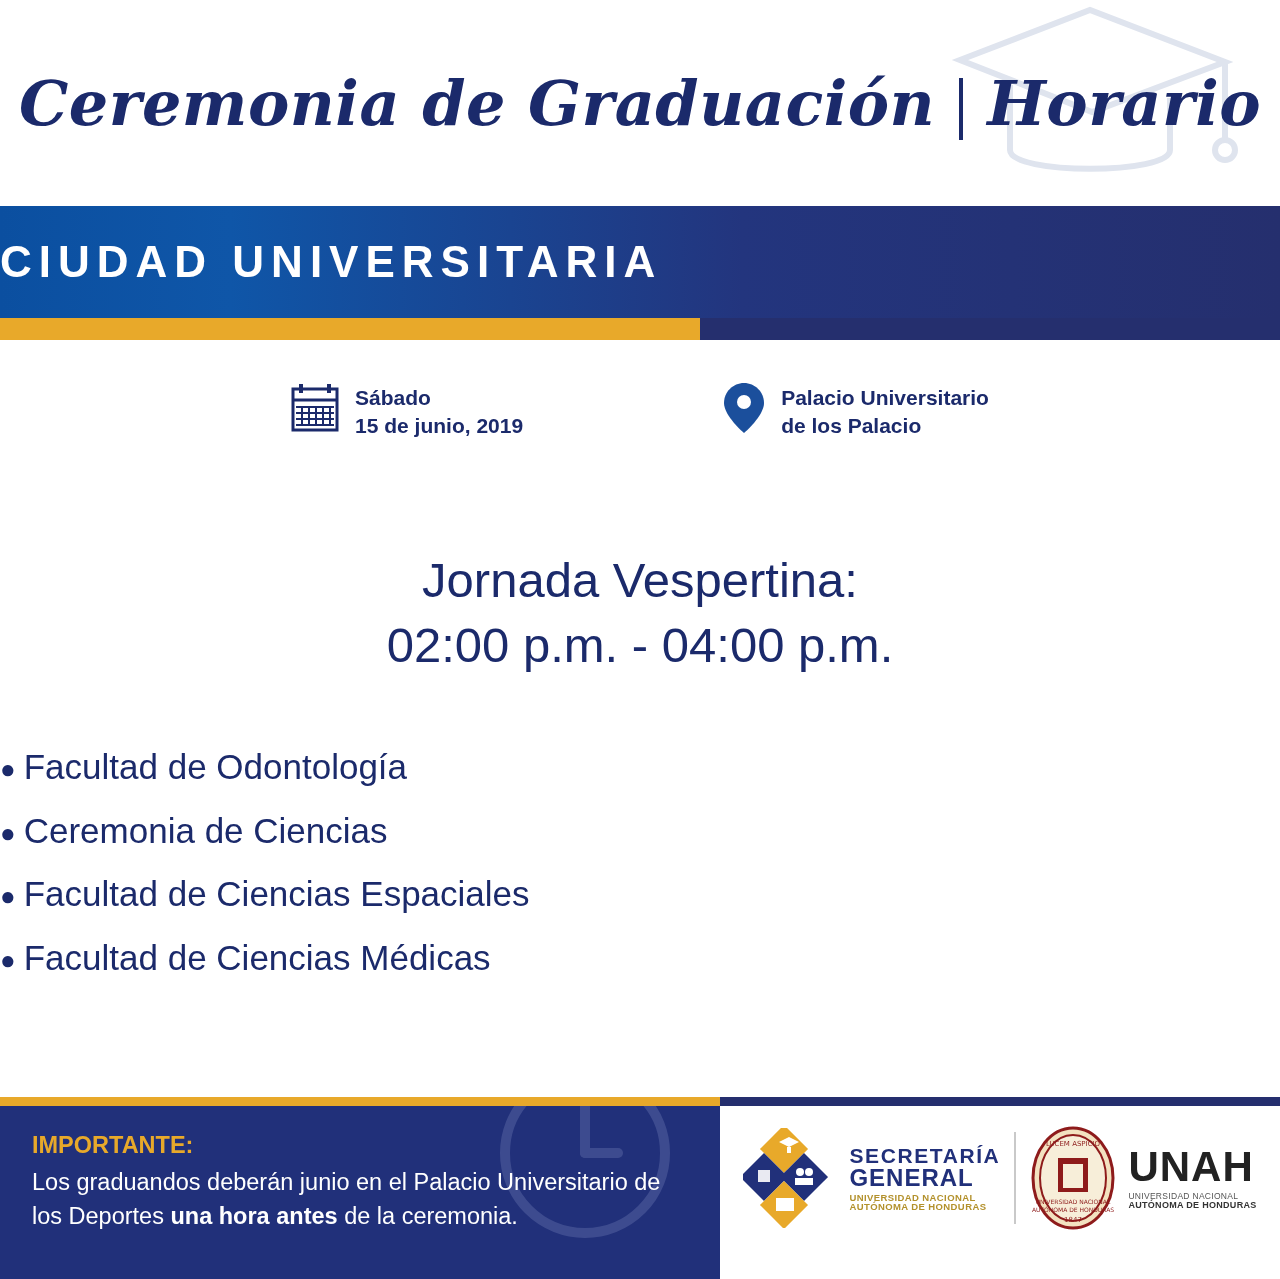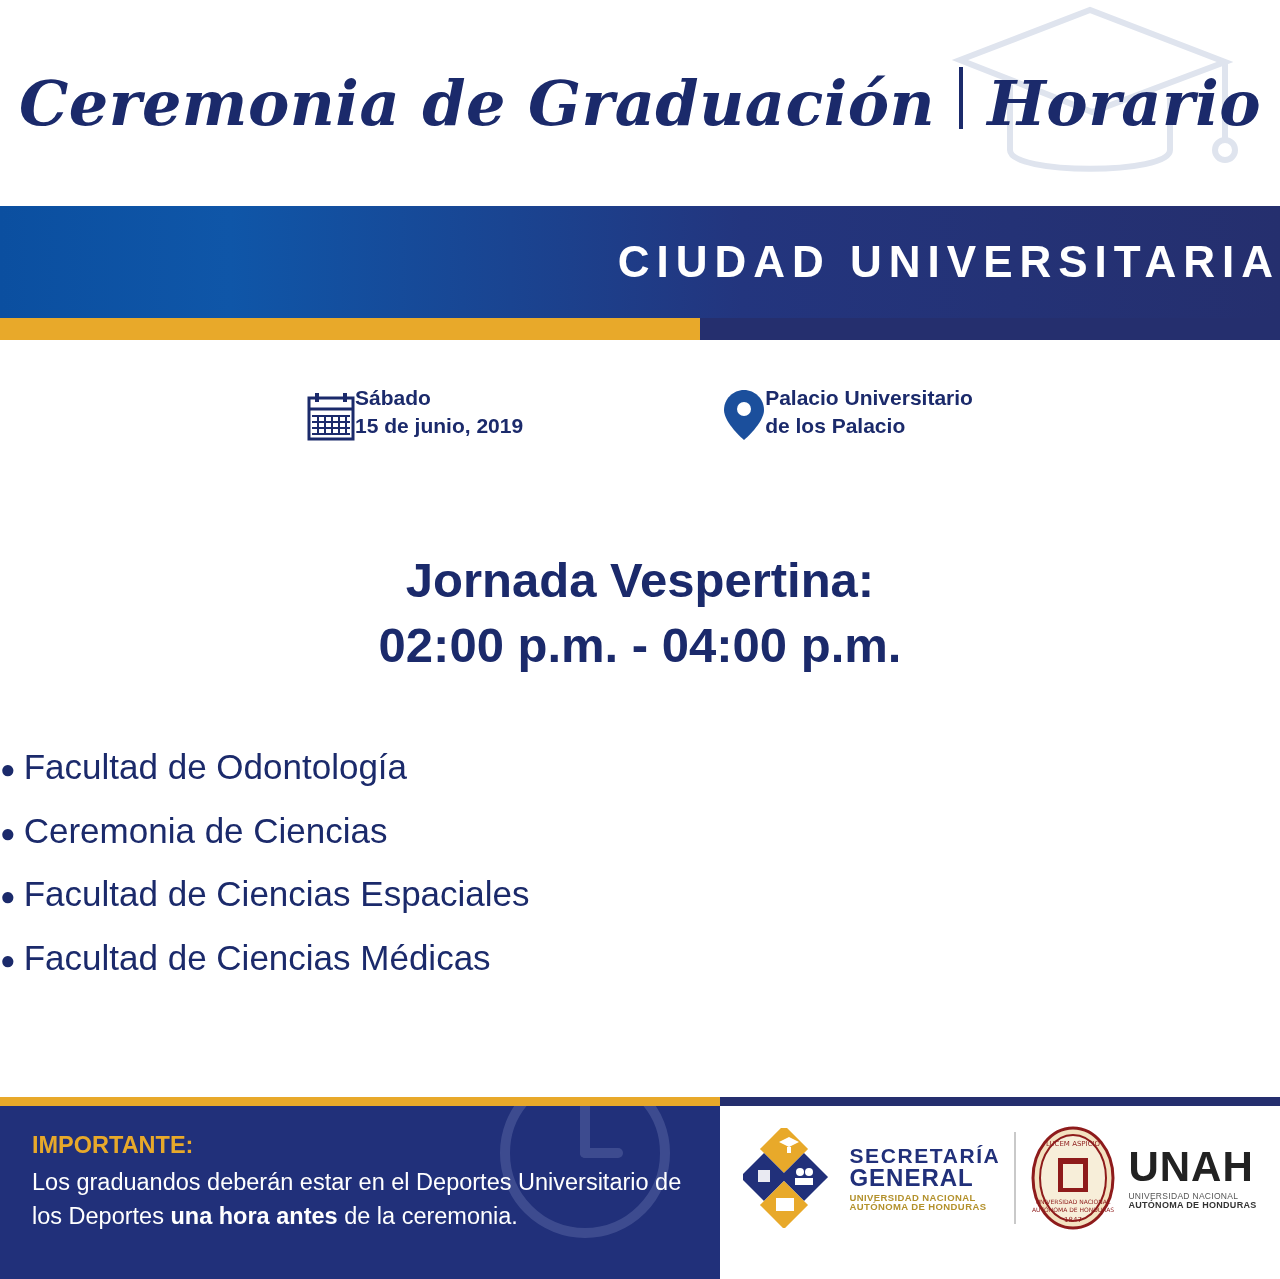--- a/index.html
+++ b/index.html
@@ -33,37 +33,37 @@
   }
   .title {
     font-family: "DejaVu Serif", serif;
     font-style: italic;
     font-weight: bold;
     font-size: 62px;
     color: #1b2a6b;
     letter-spacing: 0.5px;
     white-space: nowrap;
     display: flex;
-    align-items: flex-start;
+    align-items: flex-end;
     gap: 18px;
   }
   .title .divider-bar {
     display: inline-block;
     width: 4px; height: 62px;
     background: #1b2a6b;
     margin: 0 6px;
   }
 
   
   .band {
     position: absolute;
     top: 206px; left: 0;
     width: 1280px; height: 112px;
     background: linear-gradient(90deg, #0b4fa0 0%, #0f56a8 18%, #23357e 58%, #252f6e 100%);
-    display: flex; align-items: center; justify-content: flex-end;
+    display: flex; align-items: center; justify-content: flex-start;
   }
   .band-text {
     color: #ffffff;
     font-size: 44px;
     font-weight: bold;
     letter-spacing: 7px;
   }
 
   
   .underline-gold {
@@ -80,39 +80,39 @@
   }
 
   
   .meta {
     position: absolute;
     top: 382px; left: 0; width: 1280px;
     display: flex;
     justify-content: center;
     gap: 200px;
   }
-  .meta-item { display: flex; align-items: flex-end; }
+  .meta-item { display: flex; align-items: flex-start; gap: 16px; }
   .meta-text {
     color: #1b2a6b;
     font-size: 21px;
     font-weight: bold;
     line-height: 1.35;
     padding-top: 2px;
   }
   .icon-cal { width: 48px; height: 50px; }
   .icon-pin { width: 42px; height: 52px; }
 
   
   .session {
     position: absolute;
     top: 548px; left: 0; width: 1280px;
     text-align: center;
     color: #1b2a6b;
     font-size: 49px;
-    font-weight: bold;
+    font-weight: normal;
     line-height: 1.32;
   }
 
   
   .faculties {
     position: absolute;
     top: 735px; left: 0; width: 1280px;
     text-align: left;
   }
   .faculties li {
@@ -295,21 +295,21 @@
   <div class="footer-left">
     <span class="footer-clock">
       <svg viewBox="0 0 190 190" width="190" height="190">
         <circle cx="95" cy="95" r="80" fill="none" stroke="#7f8bc0" stroke-width="10"></circle>
         <line x1="95" y1="95" x2="95" y2="42" stroke="#7f8bc0" stroke-width="10" stroke-linecap="round"></line>
         <line x1="95" y1="95" x2="128" y2="95" stroke="#7f8bc0" stroke-width="10" stroke-linecap="round"></line>
       </svg>
     </span>
     <div class="footer-text">
       <span class="imp">IMPORTANTE:</span>
-      <span>Los graduandos deberán estar en el Deportes Universitario de los Deportes </span><b>una hora antes</b><span> de la ceremonia.</span>
+      <span>Los graduandos deberán junio en el Palacio Universitario de los Deportes </span><b>una hora antes</b><span> de la ceremonia.</span>
     </div>
   </div>
 
   <div class="footer-right">
 
     <div class="sg-logo">
       <span class="sg-diamonds">
         <svg viewBox="0 0 96 100" width="96" height="100">
           <g>
             <rect x="24" y="4" width="34" height="34" transform="rotate(45 41 21)" fill="#e8a92a"></rect>

